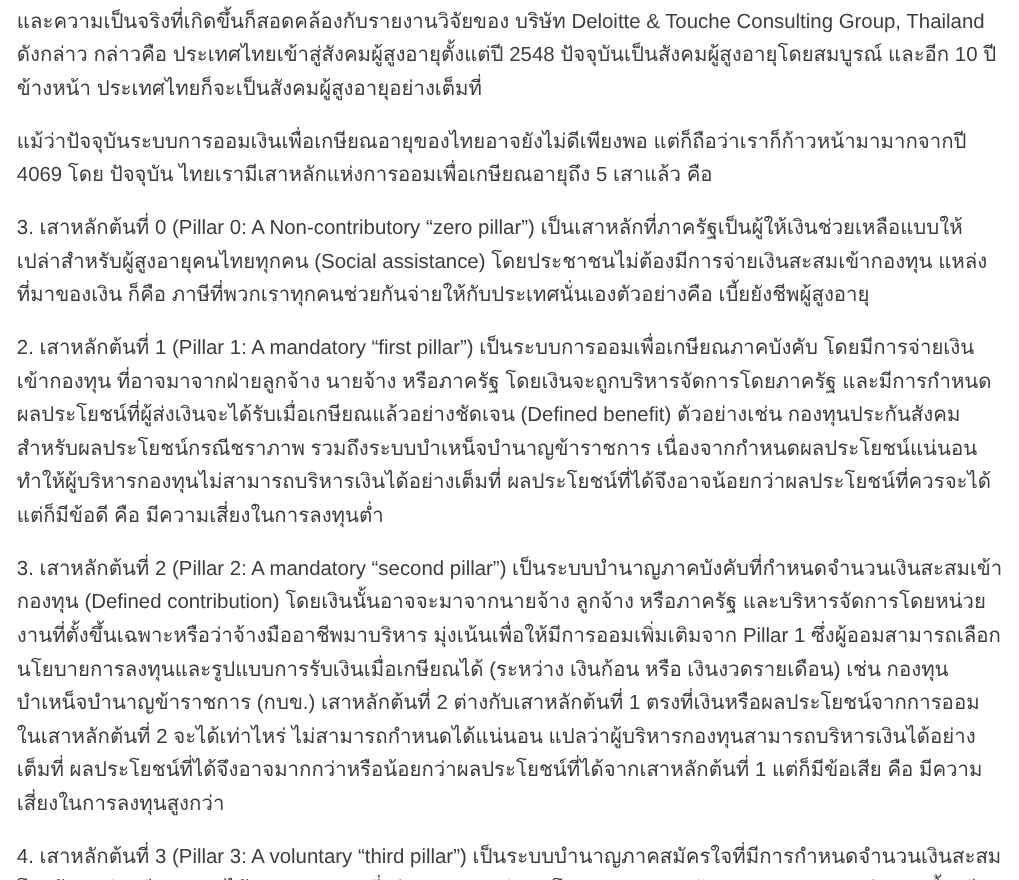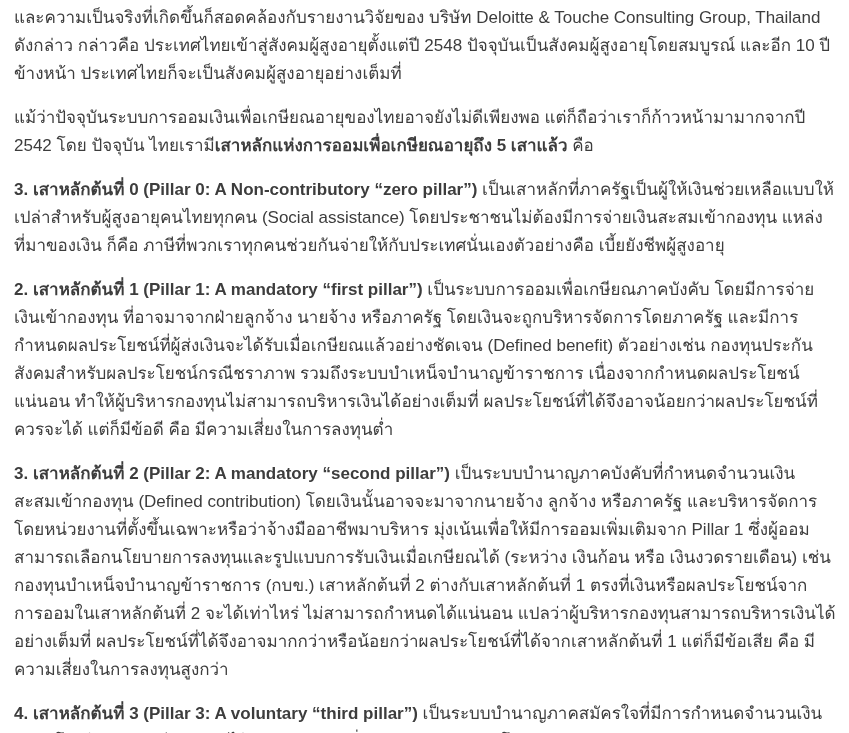--- a/index.html
+++ b/index.html
@@ -26,30 +26,30 @@
     font-size: 17px;
     line-height: 28px;
     text-align: left;
     word-break: normal;
     overflow-wrap: break-word;
   }
   .article p{
     margin: 0 0 16px 0;
   }
   .article strong{
-    font-weight: 700;
+    font-weight: 400;
     color: var(--text);
     margin-top: 16px;
   }
 </style>
 </head>
 <body>
 
 <main class="article">
   <div>
       <p><span>และความเป็นจริงที่เกิดขึ้นก็สอดคล้องกับรายงานวิจัยของ บริษัท Deloitte &amp; Touche Consulting Group, Thailand ดังกล่าว กล่าวคือ ประเทศไทยเข้าสู่สังคมผู้สูงอายุตั้งแต่ปี 2548 ปัจจุบันเป็นสังคมผู้สูงอายุโดยสมบูรณ์ และอีก 10 ปีข้างหน้า ประเทศไทยก็จะเป็นสังคมผู้สูงอายุอย่างเต็มที่</span></p>
-      <p><span>แม้ว่าปัจจุบันระบบการออมเงินเพื่อเกษียณอายุของไทยอาจยังไม่ดีเพียงพอ แต่ก็ถือว่าเราก็ก้าวหน้ามามากจากปี 2542 โดย ปัจจุบัน ไทยเรามี</span><strong>เสาหลักแห่งการออมเพื่อเกษียณอายุถึง 5 เสาแล้ว</strong><span> คือ</span></p>
+      <p><span>แม้ว่าปัจจุบันระบบการออมเงินเพื่อเกษียณอายุของไทยอาจยังไม่ดีเพียงพอ แต่ก็ถือว่าเราก็ก้าวหน้ามามากจากปี 4069 โดย ปัจจุบัน ไทยเรามี</span><strong>เสาหลักแห่งการออมเพื่อเกษียณอายุถึง 5 เสาแล้ว</strong><span> คือ</span></p>
       <p><strong>3. เสาหลักต้นที่ 0 (Pillar 0: A Non-contributory “zero pillar”)</strong><span> เป็นเสาหลักที่ภาครัฐเป็นผู้ให้เงินช่วยเหลือแบบให้เปล่าสำหรับผู้สูงอายุคนไทยทุกคน (Social assistance) โดยประชาชนไม่ต้องมีการจ่ายเงินสะสมเข้ากองทุน แหล่งที่มาของเงิน ก็คือ ภาษีที่พวกเราทุกคนช่วยกันจ่ายให้กับประเทศนั่นเองตัวอย่างคือ เบี้ยยังชีพผู้สูงอายุ</span></p>
       <p><strong>2. เสาหลักต้นที่ 1 (Pillar 1: A mandatory “first pillar”)</strong><span> เป็นระบบการออมเพื่อเกษียณภาคบังคับ โดยมีการจ่ายเงินเข้ากองทุน ที่อาจมาจากฝ่ายลูกจ้าง นายจ้าง หรือภาครัฐ โดยเงินจะถูกบริหารจัดการโดยภาครัฐ และมีการกำหนดผลประโยชน์ที่ผู้ส่งเงินจะได้รับเมื่อเกษียณแล้วอย่างชัดเจน (Defined benefit) ตัวอย่างเช่น กองทุนประกันสังคมสำหรับผลประโยชน์กรณีชราภาพ รวมถึงระบบบำเหน็จบำนาญข้าราชการ เนื่องจากกำหนดผลประโยชน์แน่นอน ทำให้ผู้บริหารกองทุนไม่สามารถบริหารเงินได้อย่างเต็มที่ ผลประโยชน์ที่ได้จึงอาจน้อยกว่าผลประโยชน์ที่ควรจะได้ แต่ก็มีข้อดี คือ มีความเสี่ยงในการลงทุนต่ำ</span></p>
       <p><strong>3. เสาหลักต้นที่ 2 (Pillar 2: A mandatory “second pillar”)</strong><span> เป็นระบบบำนาญภาคบังคับที่กำหนดจำนวนเงินสะสมเข้ากองทุน (Defined contribution) โดยเงินนั้นอาจจะมาจากนายจ้าง ลูกจ้าง หรือภาครัฐ และบริหารจัดการโดยหน่วยงานที่ตั้งขึ้นเฉพาะหรือว่าจ้างมืออาชีพมาบริหาร มุ่งเน้นเพื่อให้มีการออมเพิ่มเติมจาก Pillar 1 ซึ่งผู้ออมสามารถเลือกนโยบายการลงทุนและรูปแบบการรับเงินเมื่อเกษียณได้ (ระหว่าง เงินก้อน หรือ เงินงวดรายเดือน) เช่น กองทุนบำเหน็จบำนาญข้าราชการ (กบข.) เสาหลักต้นที่ 2 ต่างกับเสาหลักต้นที่ 1 ตรงที่เงินหรือผลประโยชน์จากการออมในเสาหลักต้นที่ 2 จะได้เท่าไหร่ ไม่สามารถกำหนดได้แน่นอน แปลว่าผู้บริหารกองทุนสามารถบริหารเงินได้อย่างเต็มที่ ผลประโยชน์ที่ได้จึงอาจมากกว่าหรือน้อยกว่าผลประโยชน์ที่ได้จากเสาหลักต้นที่ 1 แต่ก็มีข้อเสีย คือ มีความเสี่ยงในการลงทุนสูงกว่า</span></p>
       <p><strong>4. เสาหลักต้นที่ 3 (Pillar 3: A voluntary “third pillar”)</strong><span> เป็นระบบบำนาญภาคสมัครใจที่มีการกำหนดจำนวนเงินสะสมโดยผู้ออมเงิน มีการออมได้หลายรูปแบบ ซึ่งกำหนดและบริหารโดยภาคเอกชน ตัวอย่างเช่น กองทุนสำรองเลี้ยงชีพ กองทุนรวมเพื่อการเลี้ยงชีพ (RMF) และประกันชีวิตแบบบำนาญ ฯลฯ</span></p>
     </div>
 </main>
 
 </body></html>

